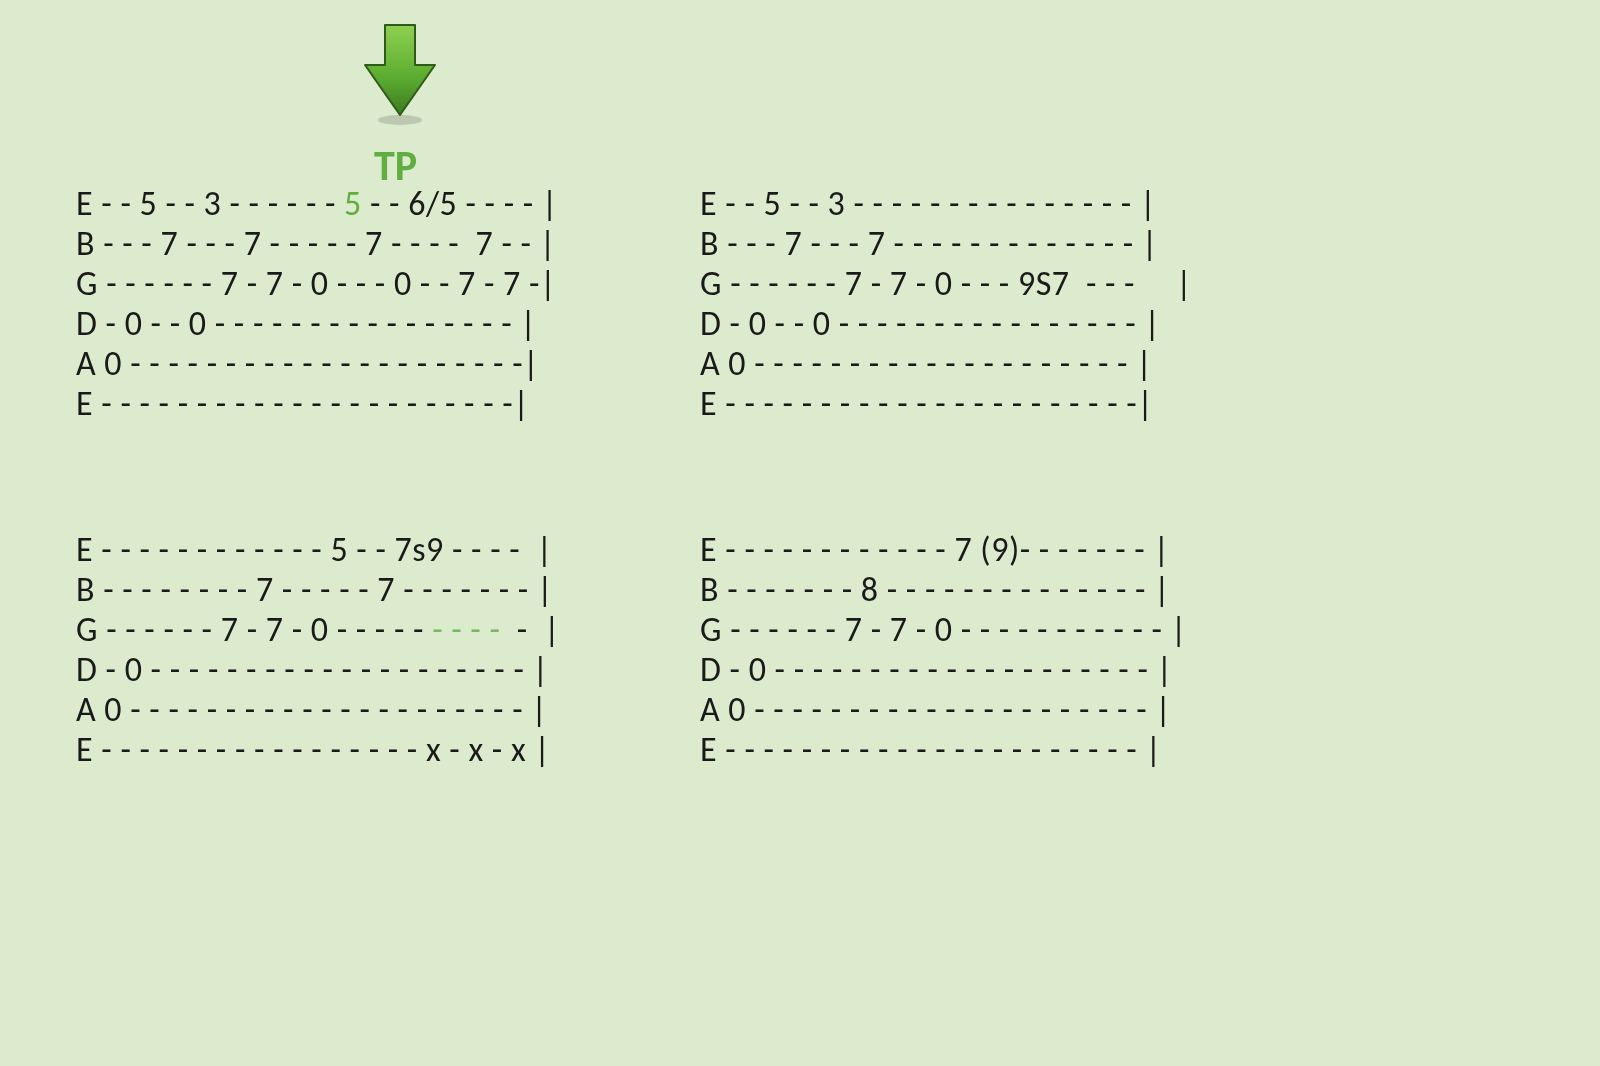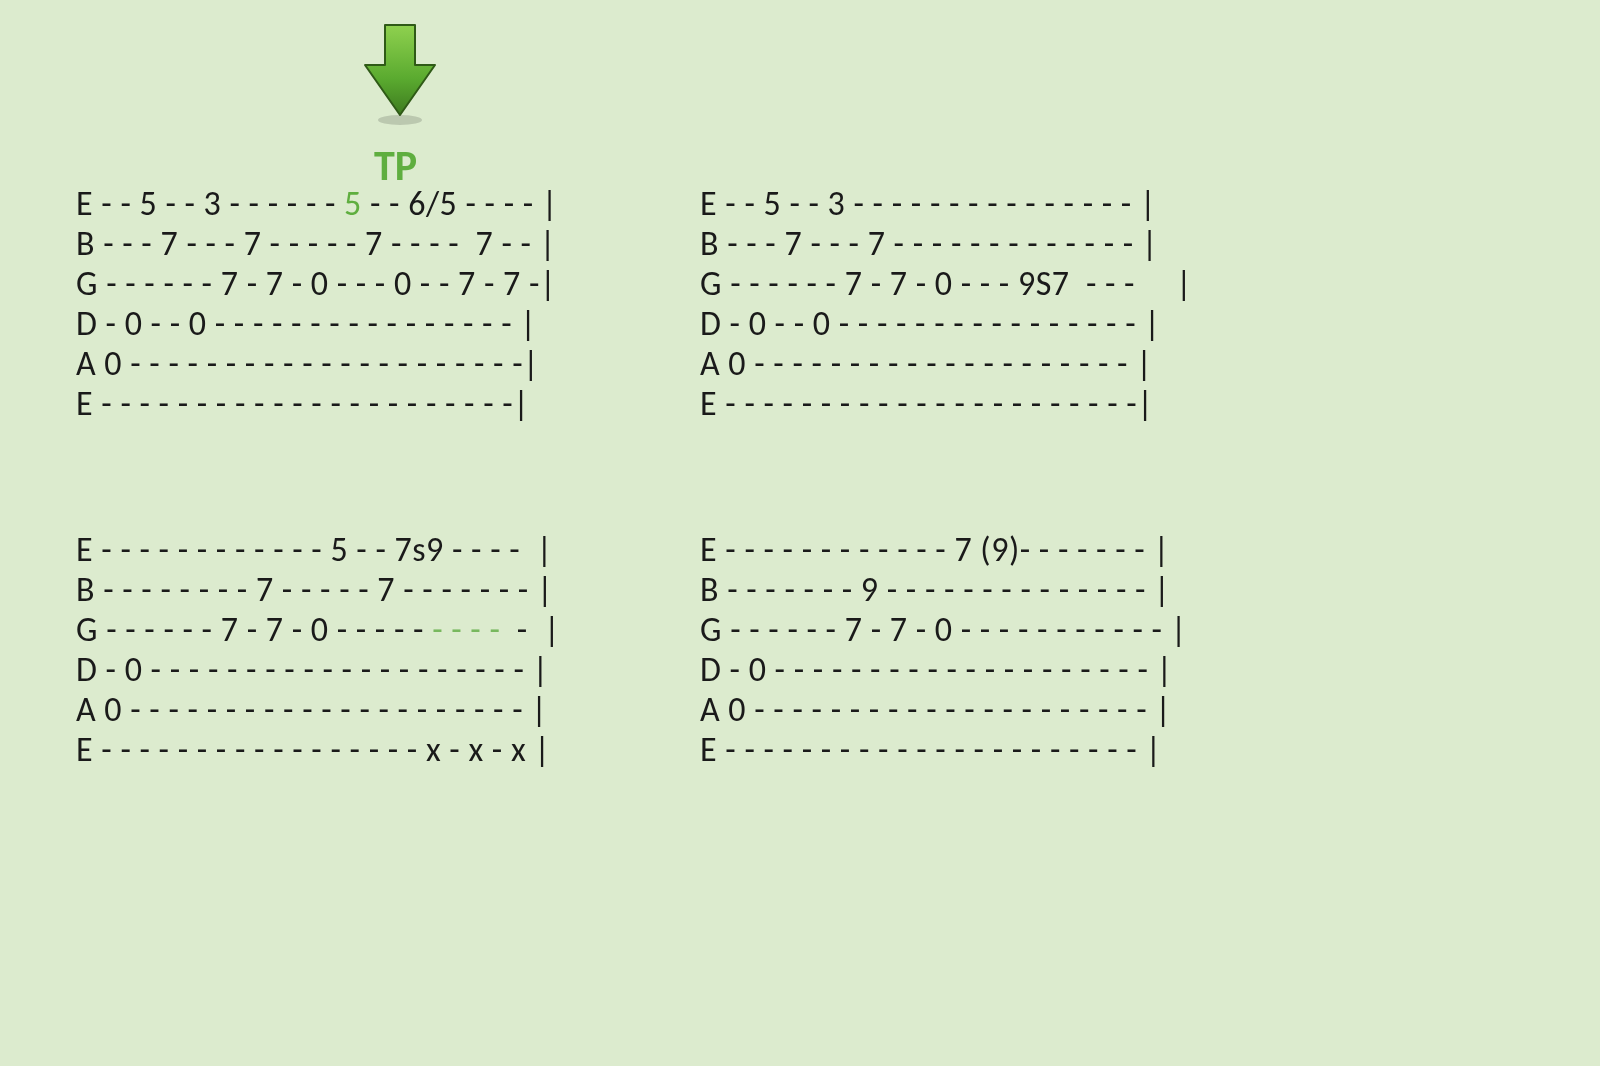--- a/index.html
+++ b/index.html
@@ -88,19 +88,19 @@
 <span>E - - - - - - - - - - - - - - - - - - - - - -|</span></div>
 
   <div class="block block-3"><span>E - - - - - - - - - - - - 5 - - 7s9 - - - -  |</span>
 <span>B - - - - - - - - 7 - - - - - 7 - - - - - - - |</span>
 <span><span>G - - - - - - 7 - 7 - 0 - - - - -</span><span class="accent-dashes"> - - - -</span><span>  -  |</span></span>
 <span>D - 0 - - - - - - - - - - - - - - - - - - - - |</span>
 <span>A 0 - - - - - - - - - - - - - - - - - - - - - |</span>
 <span>E - - - - - - - - - - - - - - - - - x - x - x |</span></div>
 
   <div class="block block-4"><span>E - - - - - - - - - - - - 7 (9)- - - - - - - |</span>
-<span>B - - - - - - - 9 - - - - - - - - - - - - - - |</span>
+<span>B - - - - - - - 8 - - - - - - - - - - - - - - |</span>
 <span>G - - - - - - 7 - 7 - 0 - - - - - - - - - - - |</span>
 <span>D - 0 - - - - - - - - - - - - - - - - - - - - |</span>
 <span>A 0 - - - - - - - - - - - - - - - - - - - - - |</span>
 <span>E - - - - - - - - - - - - - - - - - - - - - - |</span></div>
 
 </div>
 
 </body></html>

